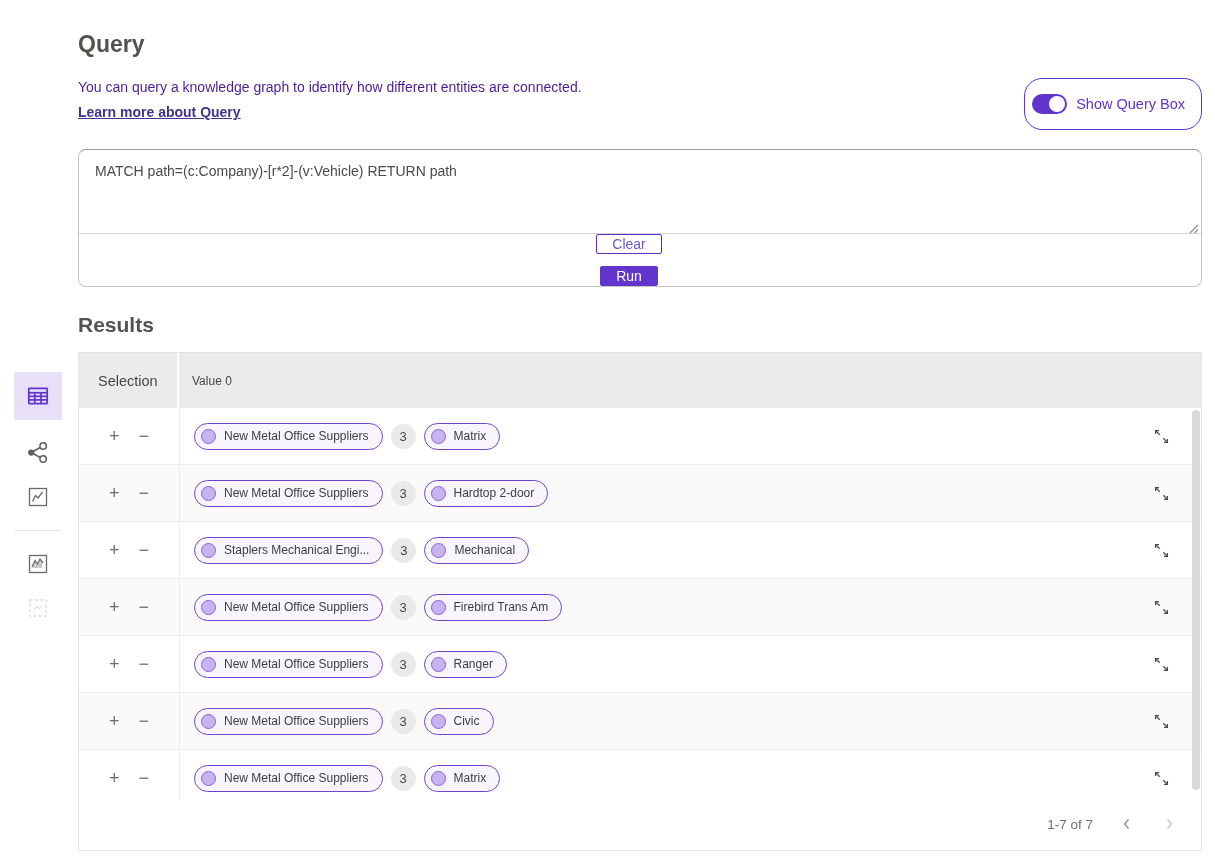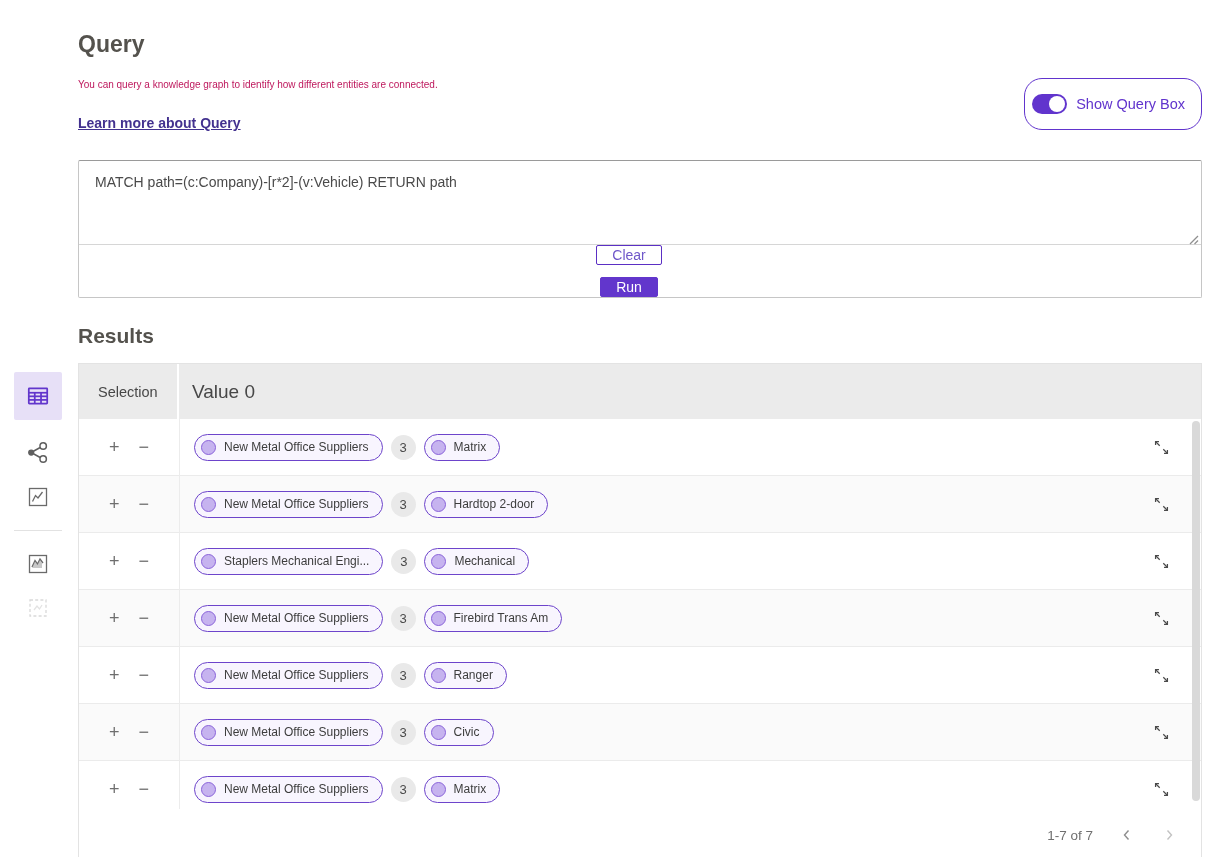--- a/index.html
+++ b/index.html
@@ -5,56 +5,56 @@
   * { box-sizing: border-box; }
   html,body { margin:0; padding:0; }
   body {
     width:1215px; height:857px; position:relative; overflow:hidden;
     background:#ffffff; font-family:"Liberation Sans", sans-serif; color:#4b4b4b;
   }
   .content { position:absolute; left:78px; top:0; width:1124px; }
 
   
   .page-title { margin:31px 0 0 0; font-size:23px; font-weight:700; color:#54524d; }
-  .page-desc  { margin:21px 0 16px 0; font-size:10px; color:#be185d; }
+  .page-desc  { margin:21px 0 0 0; font-size:14px; color:#4c1d95; }
   .learn-link { display:inline-block; margin-top:9px; font-size:14px; font-weight:700;
                 color:#43318f; text-decoration:underline; cursor:pointer; }
 
   .toggle-wrap { position:absolute; right:0; top:78px; display:flex; align-items:center;
                  gap:9px; height:52px; padding:0 16px 0 7px; border:1px solid #6134cd;
                  border-radius:18px; cursor:pointer; background:#fff;justify-content:center; }
   .switch { width:35px; height:20px; background:#6134cd; border-radius:10px; position:relative; flex:none; }
   .switch .knob { position:absolute; right:2px; top:2px; width:16px; height:16px;
                   background:#fff; border-radius:50%; }
   .toggle-label { color:#6134cd; font-size:14.5px; white-space:nowrap; }
 
   
   .query-container { margin-top:28px; border:1px solid #c6c6c6; border-top-color:#9a9a9a;
-                     border-radius:2px; height:138px; background:#fff; }
+                     border-radius:8px; height:138px; background:#fff; }
   .query-textarea-wrap { position:relative; height:84px; border-bottom:1px solid #d6d6d6; }
   textarea.query-input { width:100%; height:100%; border:none; outline:none; resize:none;
                          padding:13px 16px; font-family:"Liberation Sans", sans-serif;
                          font-size:14px; color:#4a4a4a; background:transparent; }
   .resize-handle { position:absolute; right:2px; bottom:2px; width:11px; height:11px; }
   .query-footer { height:52px; display:flex; align-items:center; justify-content:flex-end;
                   gap:12px; padding-right:22px;flex-direction:column; }
   .btn { height:32px; padding:0 15px; font-family:"Liberation Sans", sans-serif;
          font-size:14px; border-radius:2px; cursor:pointer; }
   .btn-clear { background:#fff; border:1px solid #5b2fc4; color:#6f57c9; }
   .btn-run   { background:#6236cc; border:1px solid #6236cc; color:#fff; }
 
   
   .results-title { margin:26px 0 0 0; font-size:21px; font-weight:700; color:#54524d; }
 
   .results-table { margin-top:15px; border:1px solid #e3e3e3; border-radius:0; overflow:hidden; }
   .table-header { height:55px; background:#ebebeb; display:flex; }
   .th-selection { width:100px; display:flex; align-items:center; padding-left:19px;
                   font-size:14.5px; color:#474747; border-right:2px solid #ffffff; }
   .th-value { flex:1; display:flex; align-items:center; padding-left:13px;
-              font-size:19px; color:#474747; }
+              font-size:12px; color:#474747; }
 
   .table-body { position:relative; height:390px; overflow:hidden; }
   .col-divider { position:absolute; left:100px; top:0; bottom:0; width:1px; background:#ececec; }
   .row { height:57px; display:flex; align-items:center; border-bottom:1px solid #ebebeb; background:#fff; }
   .row.alt { background:#fafafa; }
   .cell-selection { width:100px; display:flex; align-items:center; justify-content:center; gap:19px; }
   .plusminus { color:#6e6e6e; font-size:18px; line-height:1; cursor:pointer; user-select:none; }
   .cell-value { flex:1; display:flex; align-items:center; gap:8px; padding-left:15px; height:100%; }
 
   .pill { display:inline-flex; align-items:center; gap:8px; height:27px; padding:0 13px 0 6px;

